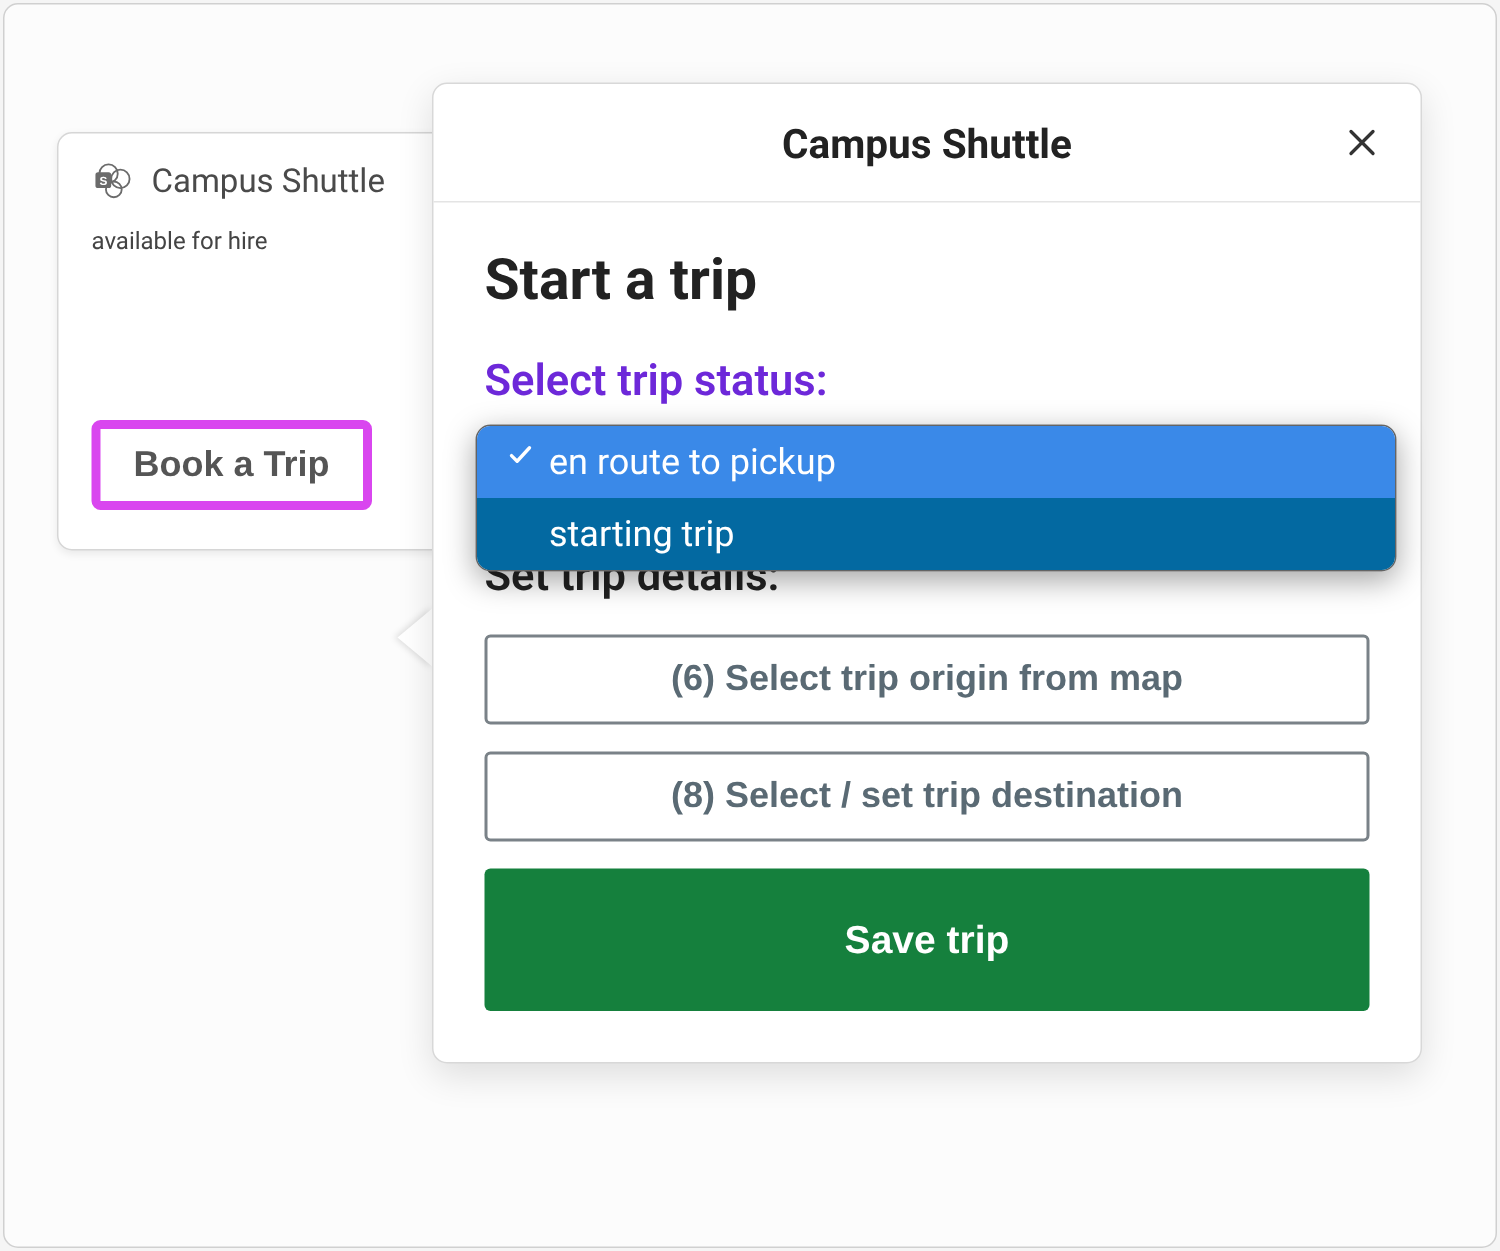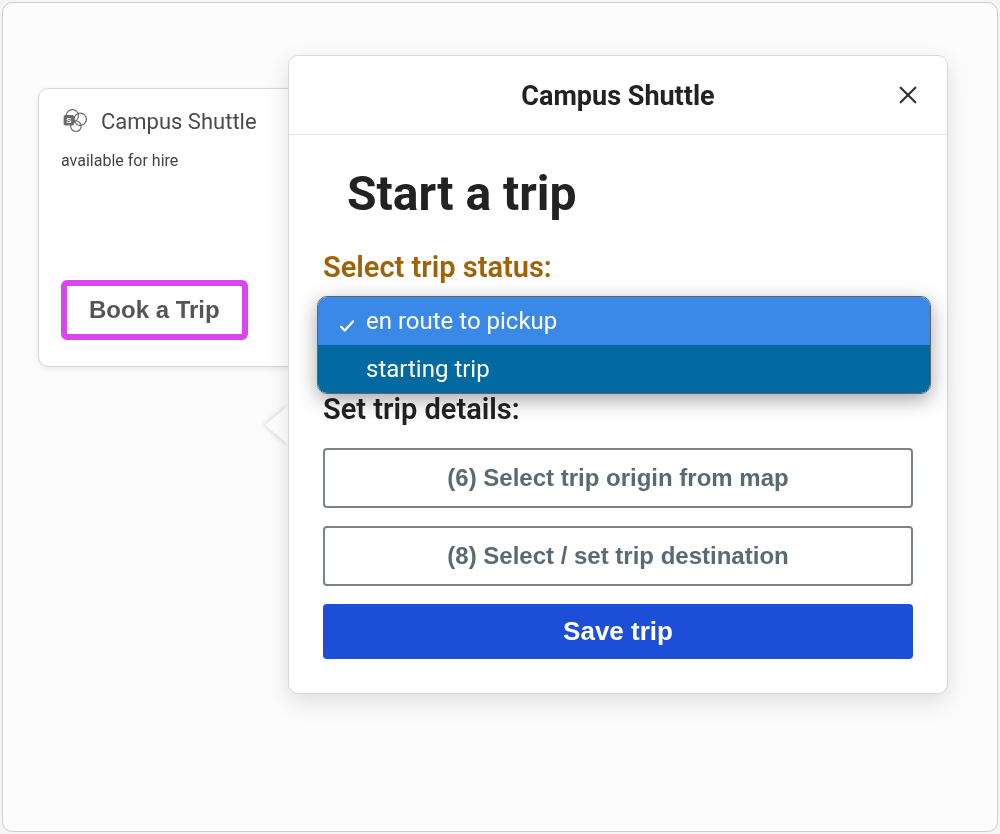--- a/index.html
+++ b/index.html
@@ -127,37 +127,36 @@
       justify-content: center;
     }
     .close-btn svg {
       width: 22px;
       height: 22px;
     }
     .modal-body {
       padding: 30px 34px 34px 34px;
     }
     .h-start {
-      font-size: 48px;
+      font-size: 38px;
       font-weight: 700;
       color: #222;
       margin-bottom: 28px;
-      margin-left: 24px;
     }
     .h-select {
       font-size: 29px;
       font-weight: 600;
-      color: #a16207;
+      color: #6d28d9;
       margin-bottom: 18px;
     }
     .h-details {
       font-size: 29px;
       font-weight: 600;
       color: #222;
-      margin-top: 34px;
+      margin-top: 22px;
       margin-bottom: 22px;
     }
     .select-region {
       position: relative;
       height: 56px;
     }
     .select-behind {
       position: absolute;
       top: 0;
       right: 0;
@@ -173,21 +172,21 @@
       left: -6px;
       width: 614px;
       border-radius: 10px;
       overflow: hidden;
       box-shadow: 0 6px 20px rgba(0,0,0,0.35);
       z-index: 50;
       border: 1px solid #646464;
     }
     .dropdown-item {
       display: flex;
-      align-items: flex-end;
+      align-items: flex-start;
       padding: 10px 14px;
       font-size: 24px;
       color: #ffffff;
       cursor: pointer;
     }
     .dropdown-item.selected {
       background: #3a89e8;
     }
     .dropdown-item.other {
       background: #0369a1;
@@ -216,25 +215,25 @@
       padding: 14px 10px;
       border-radius: 4px;
       margin-bottom: 18px;
       text-align: center;
       cursor: pointer;
     }
     .save-btn {
       display: block;
       width: 100%;
       border: none;
-      background: #1d4ed8;
+      background: #15803d;
       color: #ffffff;
       font-size: 26px;
       font-weight: 600;
-      padding: 12px 10px;
+      padding: 32px 10px;
       border-radius: 4px;
       text-align: center;
       cursor: pointer;
     }
   </style>
 </head>
 <body>
 
 <div class="outer-frame">
 

